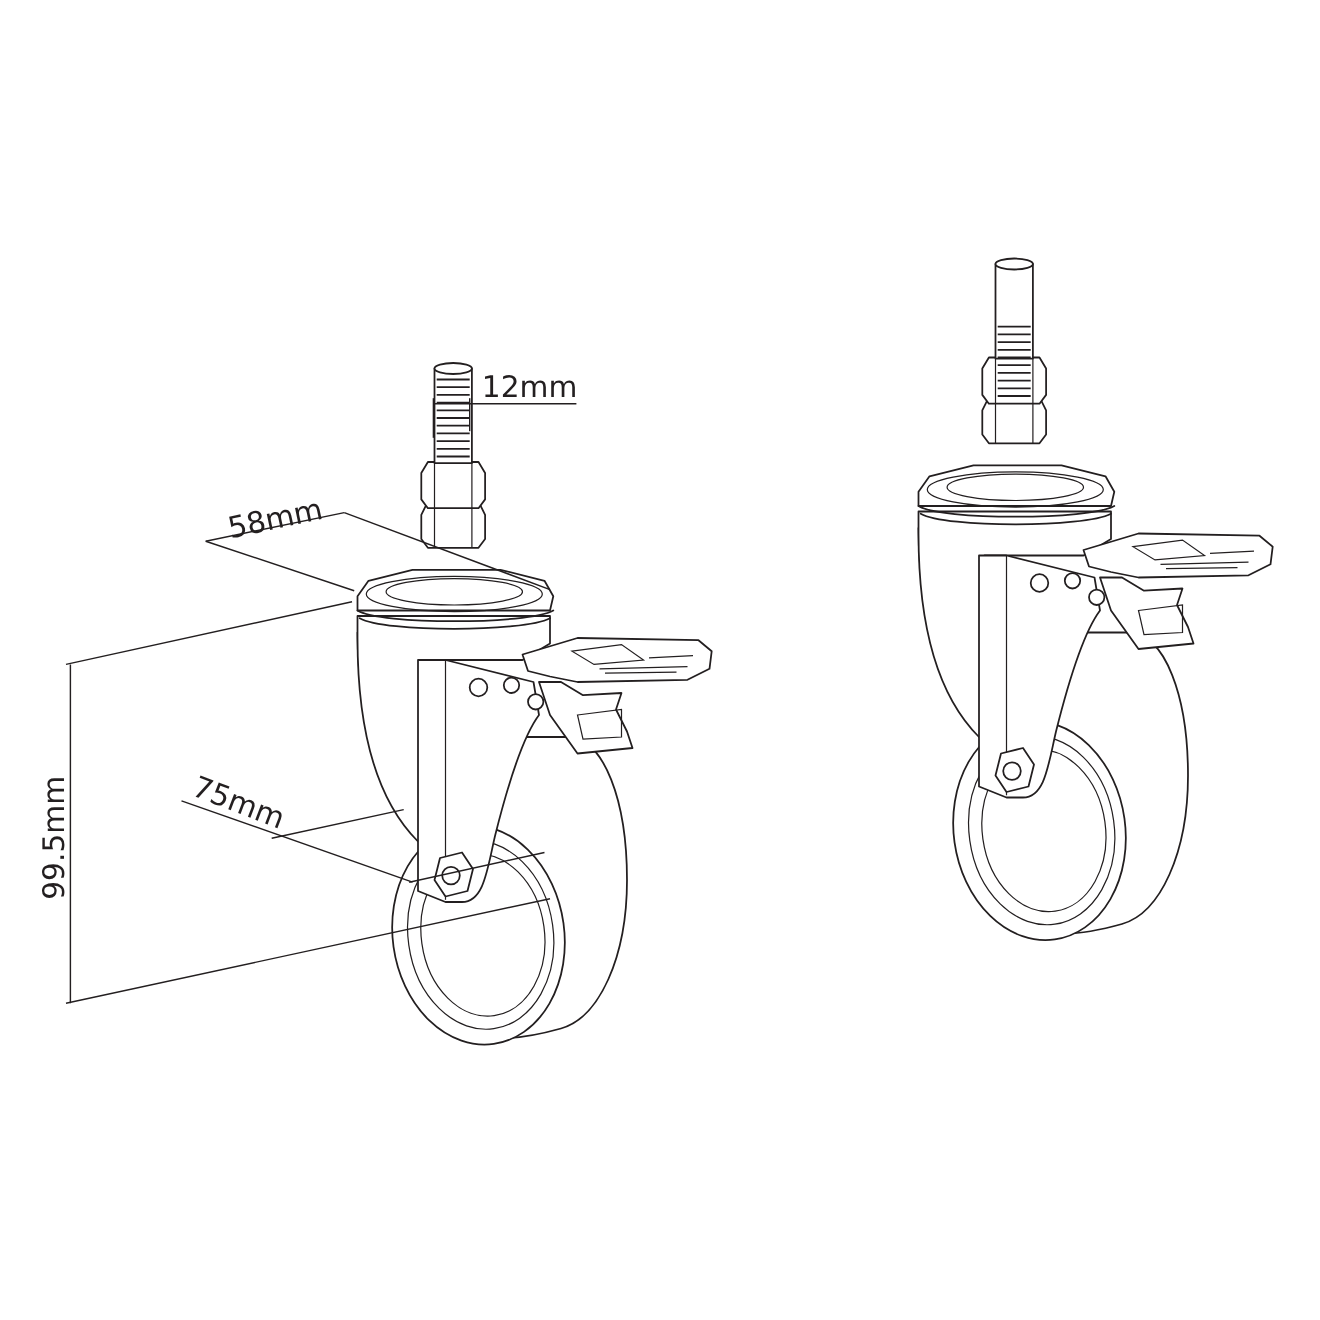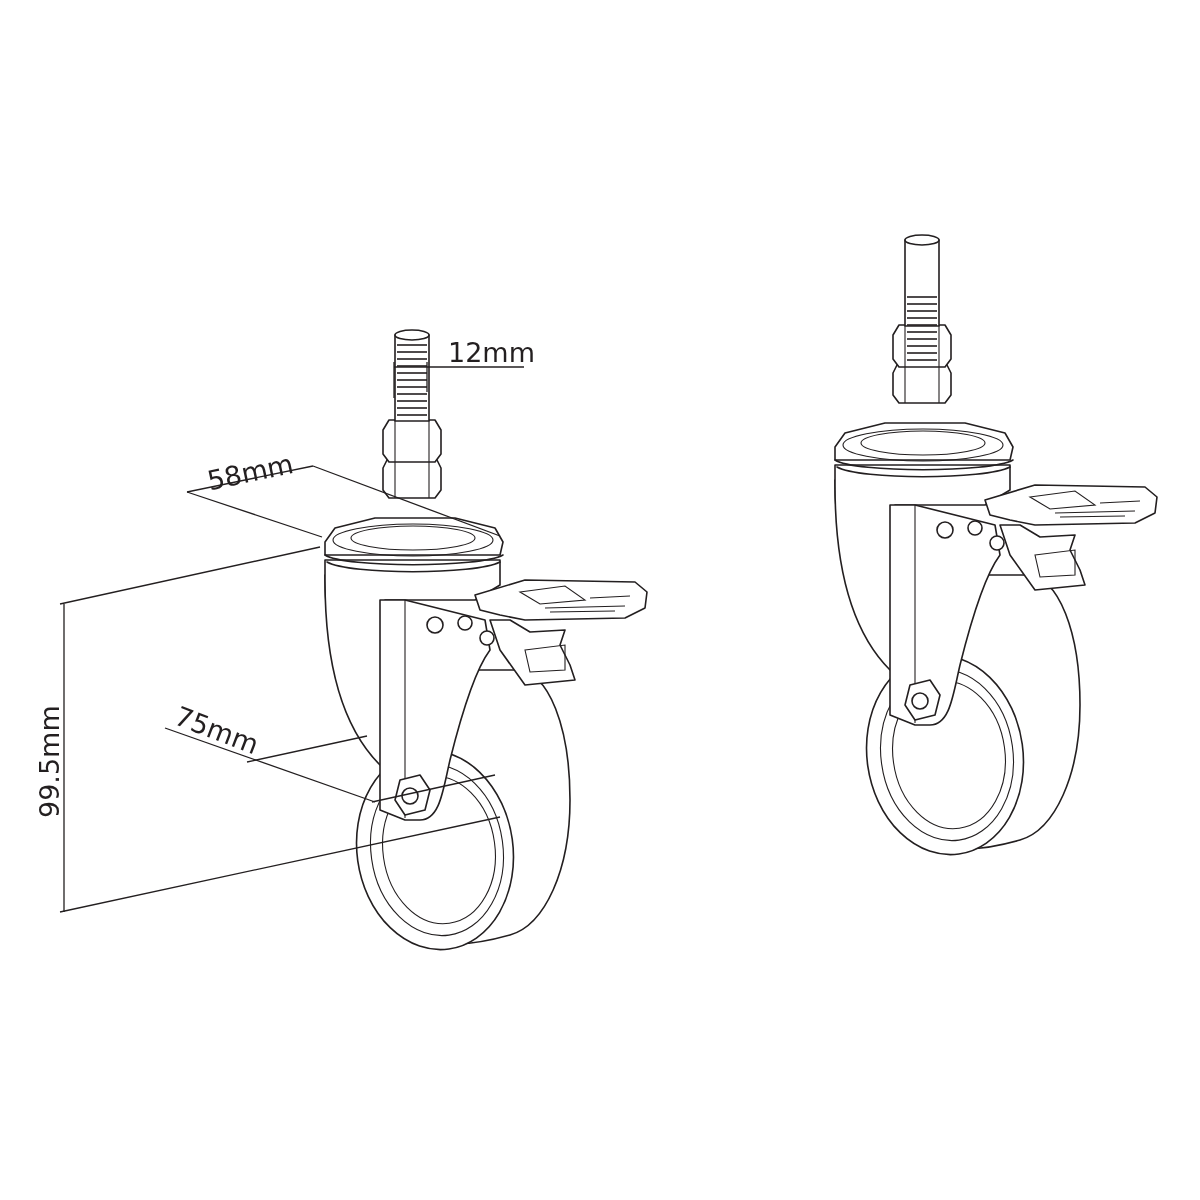--- a/index.html
+++ b/index.html
@@ -113,16 +113,16 @@
     <line class="dim" x1="247" y1="762" x2="367" y2="736"></line>
     <line class="dim" x1="372" y1="802" x2="495" y2="775"></line>
   </g>
   <g>
     <line class="dim" x1="64" y1="604" x2="64" y2="912"></line>
     <line class="dim" x1="60" y1="604" x2="320" y2="547"></line>
     <line class="dim" x1="60" y1="912" x2="500" y2="817"></line>
   </g>
 </svg>
 
-<div class="lbl" style="left:448px; top:339px;">12mm</div>
+<div class="lbl" style="left:438px; top:339px;">12mm</div>
 <div class="lbl" style="left:205px; top:468px; transform: rotate(-12deg);">58mm</div>
 <div class="lbl" style="left:181px; top:702px; transform: rotate(21deg);">75mm</div>
 <div class="lbl" style="left:36px; top:818px; transform: rotate(-90deg);">99.5mm</div>
 
 </body></html>

